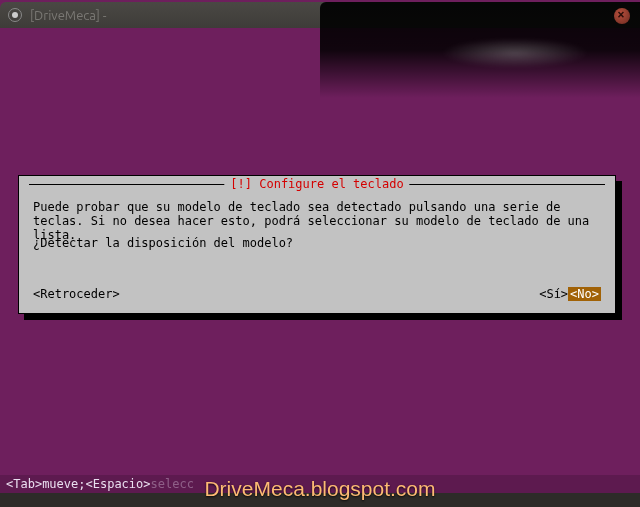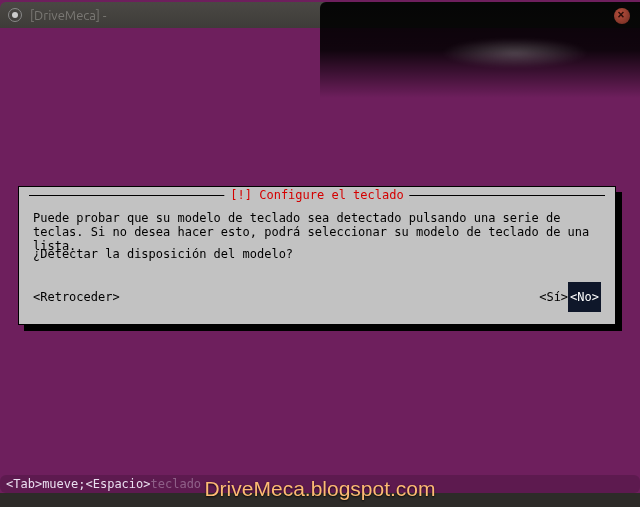--- a/index.html
+++ b/index.html
@@ -24,21 +24,21 @@
   .frag .ftext { position:absolute; top:4px; right:44px; color:#e6e6e6; font-size:12px; }
   .frag .closebtn { position:absolute; top:6px; right:10px; width:16px; height:16px; border-radius:50%; background:radial-gradient(circle at 40% 35%, #b94f3d, #6b2a20); }
   .frag .closebtn::before { content:"×"; position:absolute; top:-2px; left:3px; color:#2a0e09; font-size:14px; font-weight:bold; }
   .frag .cloud {
     position:absolute; top:36px; left:120px; width:150px; height:30px;
     background: radial-gradient(ellipse at center, rgba(255,255,255,0.25) 0%, rgba(255,255,255,0) 70%);
     filter: blur(2px);
   }
   
   .installer {
-    position: absolute; top: 186px; left: 18px; width: 604px; height: 184px;
+    position: absolute; top: 175px; left: 18px; width: 604px; height: 184px;
   }
   .dialog-shadow {
     position: absolute; top: 6px; left: 6px; width: 598px; height: 139px;
     background: #000;
   }
   .dialog {
     position: absolute; top: 0; left: 0; width: 598px; height: 139px;
     background: #c2c2c2; border: 1px solid #000;
     font-family: "DejaVu Sans Mono", "Liberation Mono", monospace;
     color: #000; font-size: 12px; line-height: 14px;
@@ -59,28 +59,28 @@
   .dialog .question { position:absolute; top:60px; left:14px; }
   .dialog .buttons {
     position: absolute; bottom: 12px; left: 14px; right: 14px;
     display: flex; align-items: center;
   }
   .dialog .btn-back { flex: 0 0 auto; }
   .dialog .spacer { flex: 1 1 auto; }
   .dialog .btn-yes { flex: 0 0 auto; }
   .dialog .btn-no {
     flex: 0 0 auto;
-    background: #0f172a; color: #fff; padding: 8px 2px;
+    background: #a16207; color: #fff; padding: 0 2px;
   }
   
   .statusbar {
     position: absolute; left: 0; bottom: 14px; width: 640px; height: 18px;
     background: rgba(0,0,0,0.15);
     color: #eadff0; font-family: "DejaVu Sans Mono", monospace; font-size: 12px;
-    padding-left: 6px; display:flex; align-items:center;border-radius:6px;
+    padding-left: 6px; display:flex; align-items:center;
   }
   .statusbar .fade { color: rgba(234,223,240,0.35); }
   
   .bottomchrome { position:absolute; left:0; bottom:0; width:640px; height:14px; background:#2d2b28; }
   
   .watermark {
     position: absolute; left: 50%; bottom: 6px; transform: translateX(-50%);
     color: #fdba74; font-size: 21px; font-family: Liberation Sans, sans-serif;
     text-shadow: 0 1px 2px rgba(0,0,0,0.8);
     pointer-events: none;
@@ -114,20 +114,20 @@
         <span class="btn-yes">&lt;Sí&gt;</span>
         <span class="btn-no">&lt;No&gt;</span>
       </div>
     </div>
   </div>
 
   <div class="statusbar">
     <span>&lt;Tab&gt;</span>
     <span> mueve; </span>
     <span>&lt;Espacio&gt;</span>
-    <span class="fade"> teclado</span>
+    <span class="fade"> selecc</span>
   </div>
 
   <div class="bottomchrome"></div>
 
   <div class="watermark">DriveMeca.blogspot.com</div>
 
 </div>
 
 </body></html>

